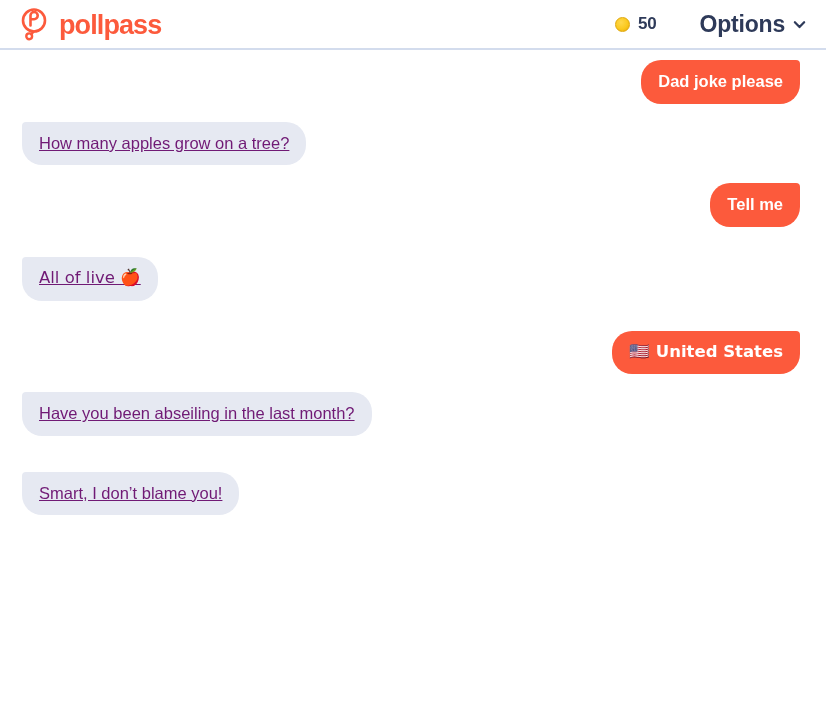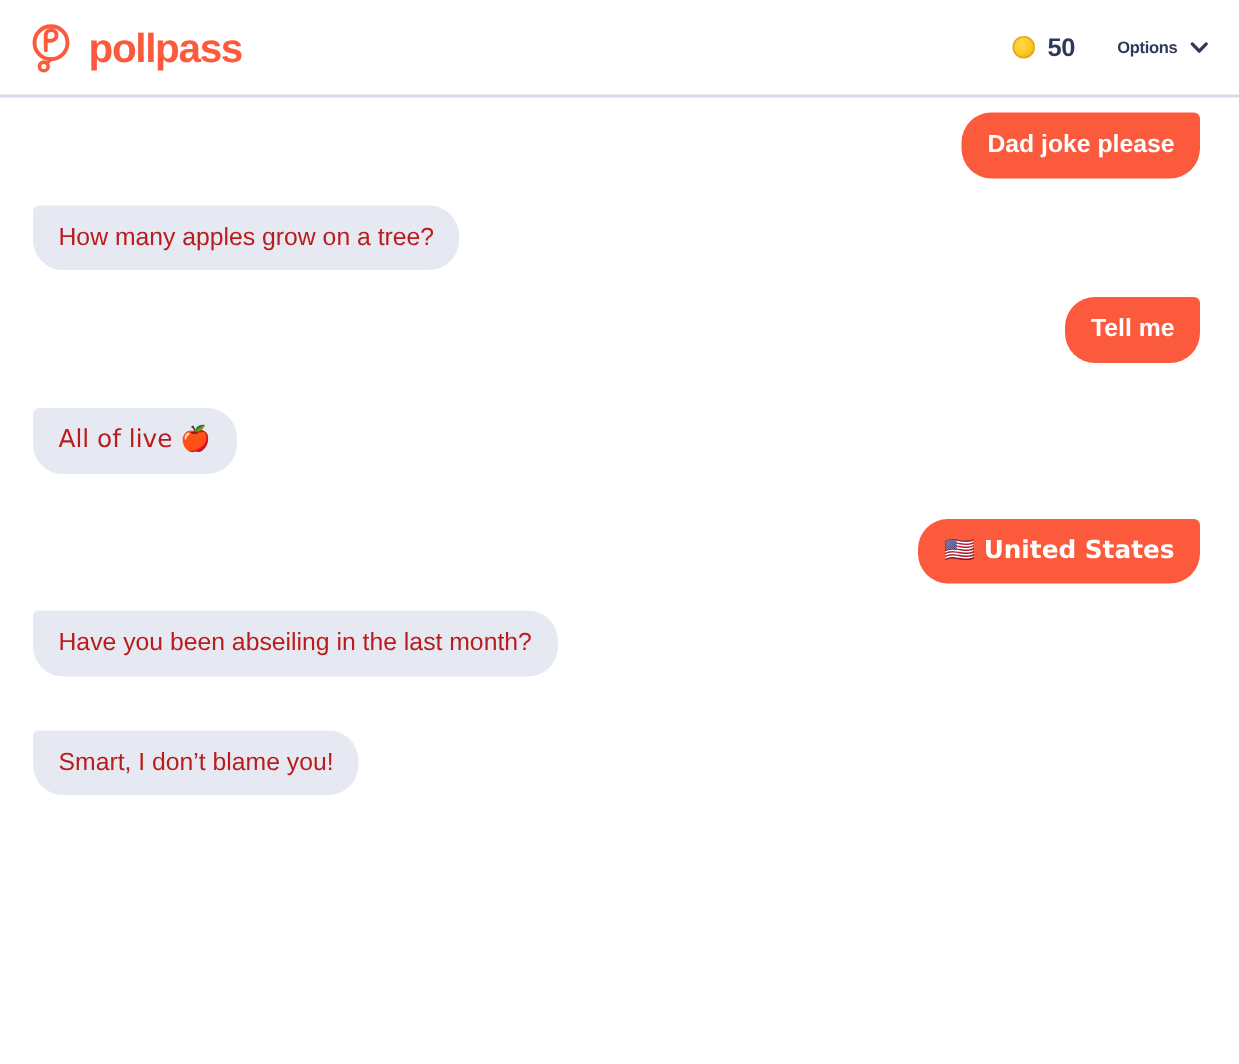--- a/index.html
+++ b/index.html
@@ -8,21 +8,21 @@
     width: 826px;
     height: 709px;
     background: #ffffff;
     font-family: "Liberation Sans", sans-serif;
     overflow: hidden;
   }
 
   
   .header {
     position: relative;
-    height: 65px;
+    height: 50px;
     width: 826px;
     background: #ffffff;
     border-bottom: 2px solid #d3dced;
     display: flex;
     align-items: center;
     justify-content: space-between;
     padding: 0 20px 0 18px;
   }
 
   .brand {
@@ -44,21 +44,21 @@
     color: #fc5a3c;
     letter-spacing: -0.9px;
     line-height: 1;
     position: relative;
     top: 1px;
   }
 
   .header-right {
     display: flex;
     align-items: center;
-    gap: 28px;
+    gap: 43px;
   }
 
   .coins {
     display: flex;
     align-items: center;
     gap: 8px;
   }
 
   .coin-icon {
     width: 15px;
@@ -77,21 +77,21 @@
   }
 
   .options-btn {
     display: flex;
     align-items: center;
     gap: 8px;
     cursor: pointer;
   }
 
   .options-label {
-    font-size: 11px;
+    font-size: 23px;
     font-weight: bold;
     color: #2e3a59;
     letter-spacing: -0.2px;
   }
 
   .chevron-down {
     width: 13px;
     height: 13px;
     flex: 0 0 auto;
     display: block;
@@ -116,23 +116,24 @@
   .bubble {
     font-size: 16.5px;
     line-height: 1.25;
     padding: 11px 17px 12px 17px;
     max-width: 620px;
     white-space: nowrap;
   }
 
   .bubble.bot {
     background: #e6e9f2;
-    color: #b91c1c;
+    color: #701a75;
     border-radius: 20px 20px 20px 20px;
     border-top-left-radius: 4px;
+    text-decoration: underline;
   }
 
   .bubble.user {
     background: #fc5a3c;
     color: #ffffff;
     font-weight: bold;
     border-radius: 20px 20px 20px 20px;
     border-top-right-radius: 4px;
     text-align: center;
   }

